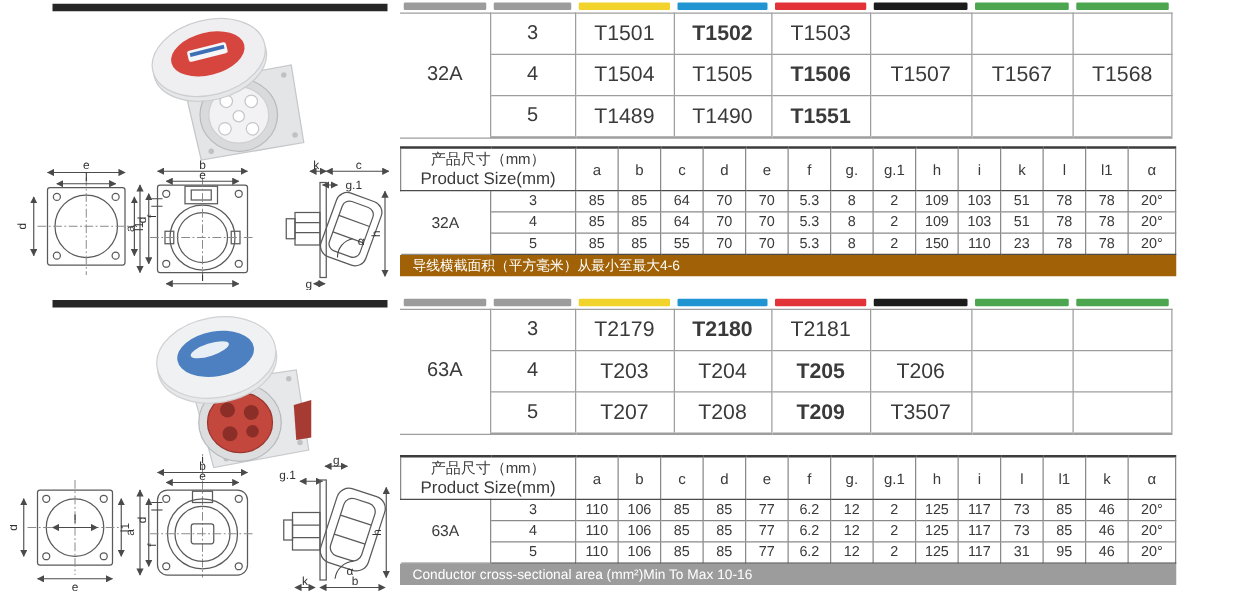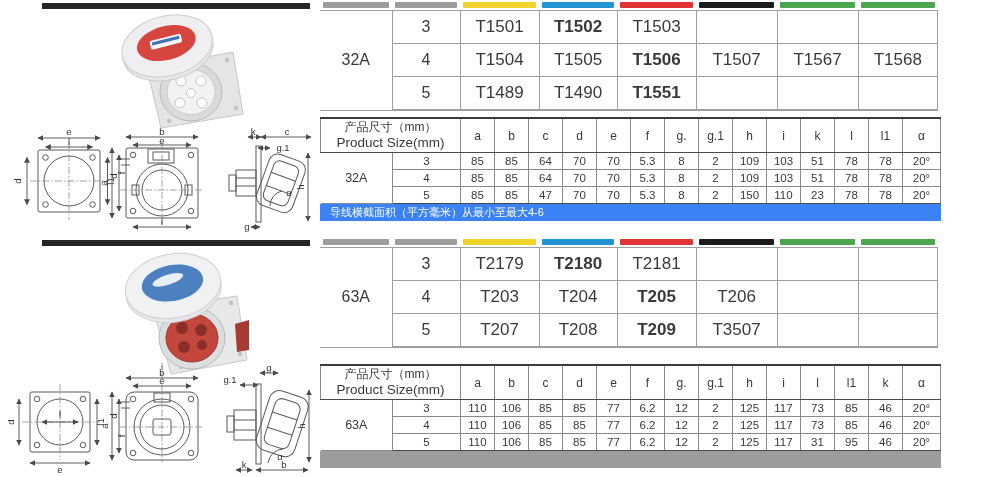--- a/index.html
+++ b/index.html
@@ -383,36 +383,36 @@
         <td>103</td>
         <td>51</td>
         <td>78</td>
         <td>78</td>
         <td>20°</td>
       </tr>
       <tr>
         <td>5</td>
         <td>85</td>
         <td>85</td>
-        <td>47</td>
+        <td>55</td>
         <td>70</td>
         <td>70</td>
         <td>5.3</td>
         <td>8</td>
         <td>2</td>
         <td>150</td>
         <td>110</td>
         <td>23</td>
         <td>78</td>
         <td>78</td>
         <td>20°</td>
       </tr>
     </tbody>
       </table>
-    <div class="note-bar" style="background-color: #3b82f6;">
+    <div class="note-bar" style="background-color: #a16207;">
       <span>导线横截面积（平方毫米）从最小至最大4-6</span>
     </div>
   </div>
 
   <div class="model-wrap" style="top:239px">
     <div class="strips">
       <div class="strip-cell" style="width:72px">
           <div class="strip" style="background-color: rgb(156, 156, 156);"></div>
         </div>
       <div class="strip-cell" style="width:68px">
@@ -570,16 +570,17 @@
         <td>125</td>
         <td>117</td>
         <td>31</td>
         <td>95</td>
         <td>46</td>
         <td>20°</td>
       </tr>
     </tbody>
       </table>
     <div class="note-bar" style="background-color: rgb(156, 156, 156);">
+      <span>Conductor cross-sectional area (mm²)Min To Max 10-16</span>
     </div>
   </div>
 
 </div>
 
 </body></html>

